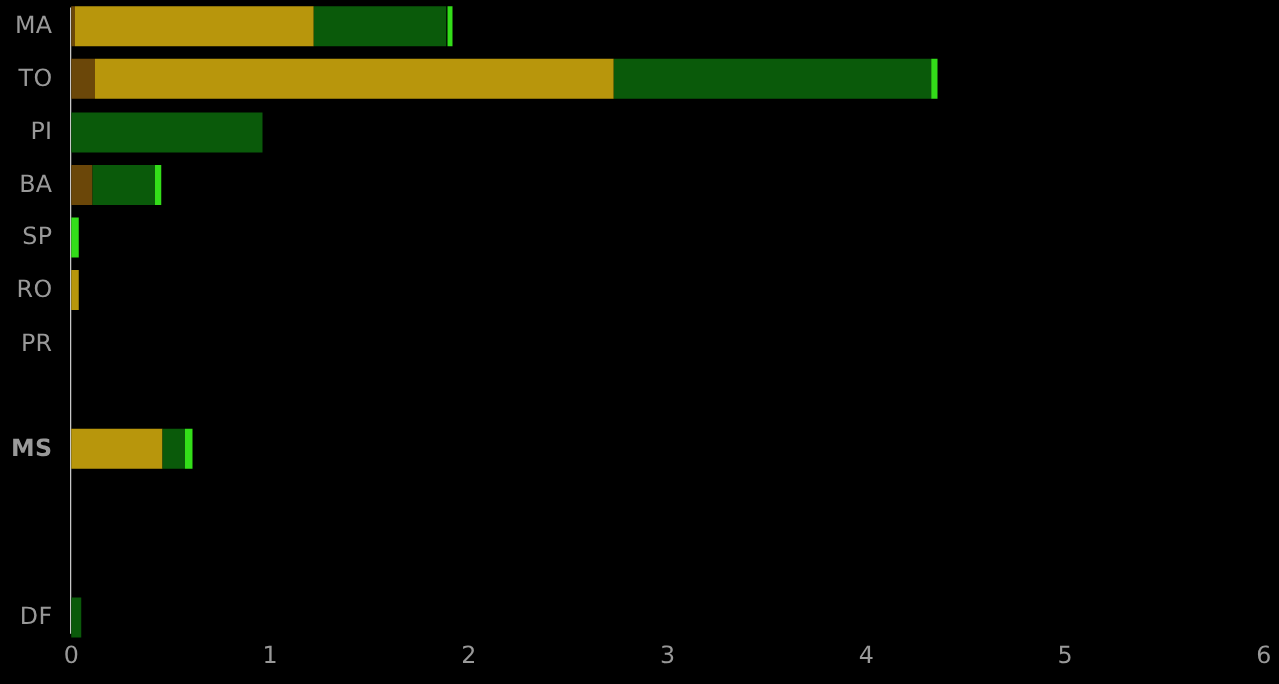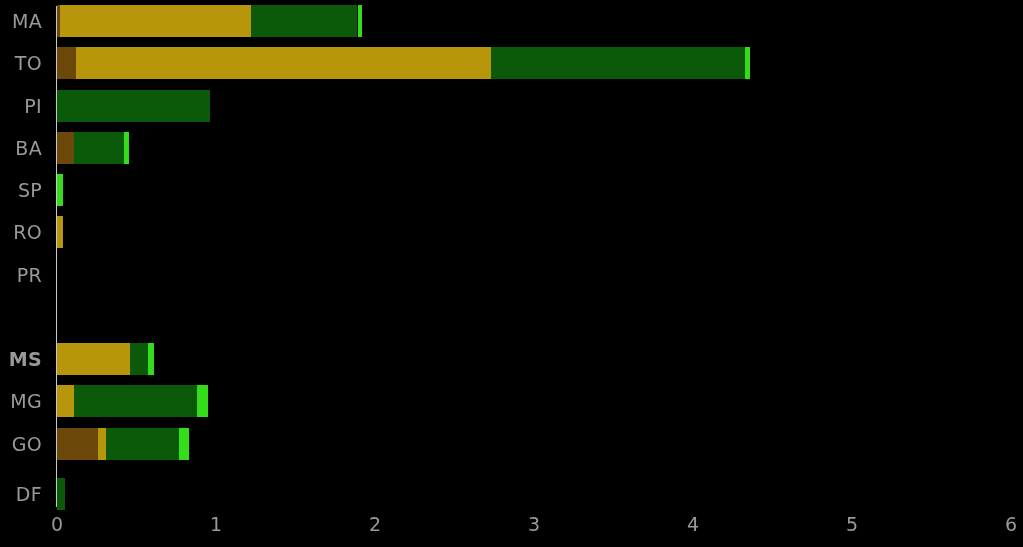--- a/index.html
+++ b/index.html
@@ -151,37 +151,20 @@
           <div class="bar-track" style="width: 0px;"></div>
         </div>
         <div class="row" style="top: 338px; height: 42.25px; font-weight: bold;">
           <div class="row-label">MS</div>
           <div class="bar-track" style="width: 96.99px;">
             <div class="seg" style="left: 0px; width: 73.14px; background: rgb(184, 150, 12);"></div>
             <div class="seg" style="left: 73.14px; width: 17.49px; background: rgb(10, 90, 10);"></div>
             <div class="seg" style="left: 90.63px; width: 6.36px; background: rgb(51, 221, 25);"></div>
           </div>
         </div>
-        <div class="row" style="top: 380.25px; height: 42.25px;">
-          <div class="row-label">MG</div>
-          <div class="bar-track" style="width: 151.05px;">
-            <div class="seg" style="left: 0px; width: 17.49px; background: rgb(184, 150, 12);"></div>
-            <div class="seg" style="left: 17.49px; width: 122.43px; background: rgb(10, 90, 10);"></div>
-            <div class="seg" style="left: 139.92px; width: 11.13px; background: rgb(51, 221, 25);"></div>
-          </div>
-        </div>
-        <div class="row" style="top: 422.5px; height: 42.25px;">
-          <div class="row-label">GO</div>
-          <div class="bar-track" style="width: 131.97px;">
-            <div class="seg" style="left: 0px; width: 41.34px; background: rgb(107, 71, 9);"></div>
-            <div class="seg" style="left: 41.34px; width: 7.95px; background: rgb(184, 150, 12);"></div>
-            <div class="seg" style="left: 49.29px; width: 73.14px; background: rgb(10, 90, 10);"></div>
-            <div class="seg" style="left: 122.43px; width: 9.54px; background: rgb(51, 221, 25);"></div>
-          </div>
-        </div>
         <div class="row" style="top: 473px; height: 42.25px;">
           <div class="row-label">DF</div>
           <div class="bar-track" style="width: 7.95px;">
             <div class="seg" style="left: 0px; width: 7.95px; background: rgb(10, 90, 10);"></div>
           </div>
         </div>
       </div>
 
     <div class="x-axis">
         <div class="x-tick-label" style="left: 57px;">0</div>

